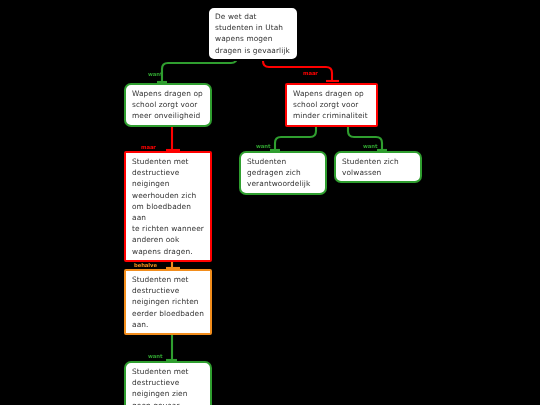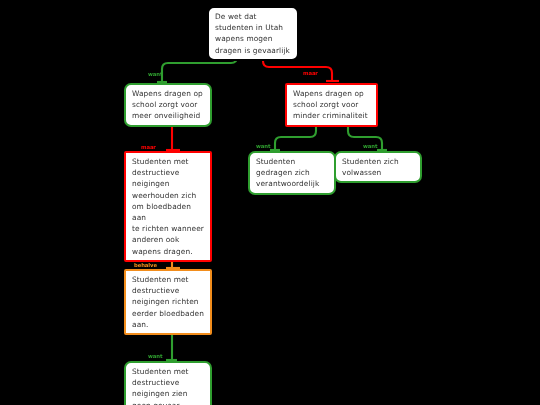--- a/index.html
+++ b/index.html
@@ -82,21 +82,21 @@
 
   <div class="node red" style="left:124px;top:151px;width:88px;">Studenten met
 destructieve
 neigingen
 weerhouden zich
 om bloedbaden aan
 te richten wanneer
 anderen ook
 wapens dragen.</div>
 
-  <div class="node green" style="left:248px;top:151px;width:88px;">Studenten
+  <div class="node green" style="left:239px;top:151px;width:88px;">Studenten
 gedragen zich
 verantwoordelijk</div>
 
   <div class="node green" style="left:334px;top:151px;width:88px;">Studenten zich
 volwassen</div>
 
   <div class="node orange" style="left:124px;top:269px;width:88px;">Studenten met
 destructieve
 neigingen richten
 eerder bloedbaden

